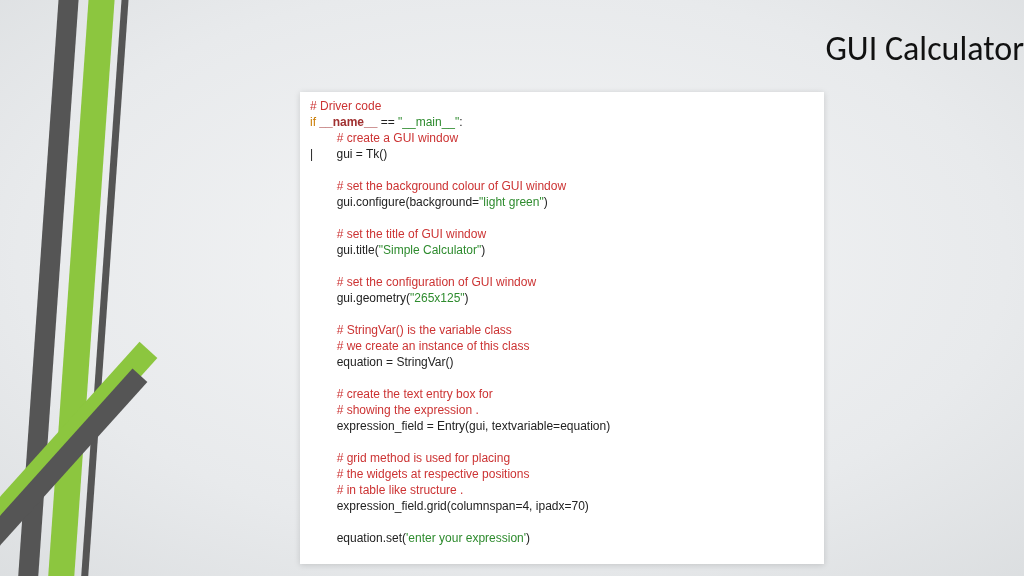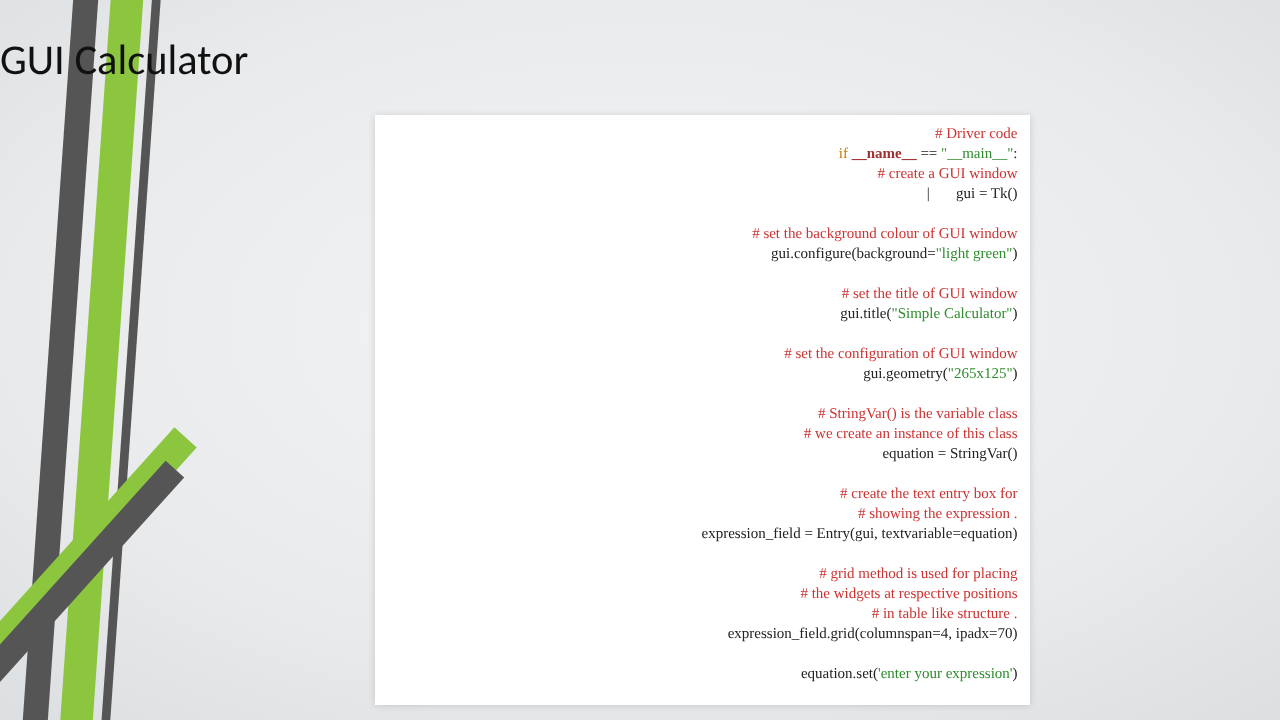--- a/index.html
+++ b/index.html
@@ -40,46 +40,45 @@
     transform-origin: left bottom;
   }
   .wedge::before { background:#8cc63f; transform: rotate(-48deg); left:30px; bottom:50px; width:280px; height:24px;}
   .wedge::after  { background:#555;    transform: rotate(-48deg); left:20px; bottom:26px; width:280px; height:20px;}
 
   .title {
     position: absolute;
     top: 28px;
     left: 0;
     width: 100%;
-    text-align: left;
+    text-align: right;
     font-size: 34px;
     color: #111;
     font-weight: 400;
   }
 
   .code-card {
     position: absolute;
     top: 92px;
     left: 300px;
     width: 524px;
     height: 472px;
     background: #ffffff;
     box-shadow: 0 1px 6px rgba(0,0,0,0.15);
     padding: 6px 10px 0 10px;
     box-sizing: border-box;
     overflow: hidden;
   }
   pre.code {
     margin: 0;
-    font-family: Liberation Serif, serif;
+    font-family: Liberation Sans, sans-serif;
     font-size: 12px;
     line-height: 16px;
     color: #222;
     white-space: pre;
-    text-align: right;
   }
   .c-comment { color: #cc3333; }   
   .c-kw      { color: #c97a00; }   
   .c-dunder  { color: #a03030; font-weight:bold; } 
   .c-str     { color: #2e8b2e; }   
   .c-text    { color: #222; }      
   .cursor    { color:#222; }
 </style>
 </head>
 <body>

